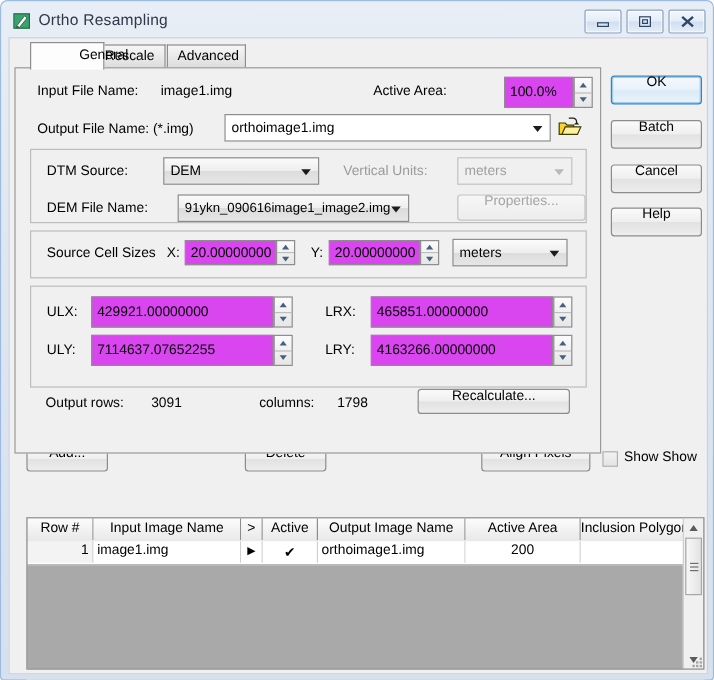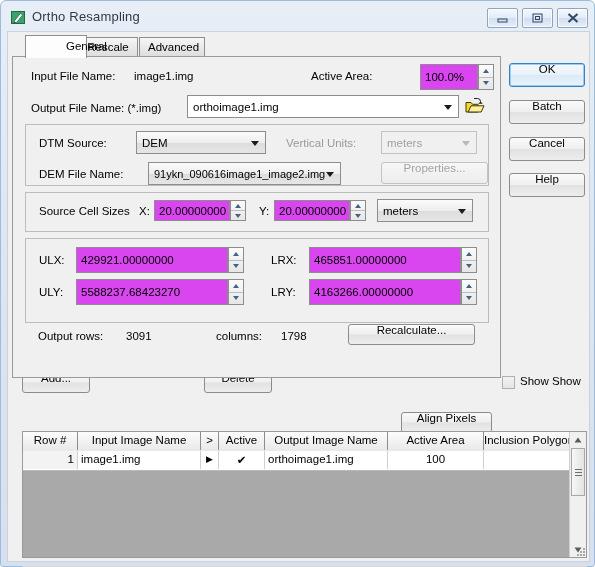--- a/index.html
+++ b/index.html
@@ -436,21 +436,21 @@
         <div class="spin" style="left:435px; top:8px; height:26px;">
           <div class="up">
               <i></i>
             </div>
           <div class="dn">
               <i></i>
             </div>
         </div>
 
         <div class="lbl" style="left:13px; top:47px;">ULY:</div>
-        <div class="tfield" style="left:50px; top:40px; width:152px; height:26px; line-height:21px;">5588237.68423270</div>
+        <div class="tfield" style="left:50px; top:40px; width:152px; height:26px; line-height:21px;">7114637.07652255</div>
         <div class="spin" style="left:202px; top:40px; height:26px;">
           <div class="up">
               <i></i>
             </div>
           <div class="dn">
               <i></i>
             </div>
         </div>
 
         <div class="lbl" style="left:245px; top:47px;">LRY:</div>
@@ -486,21 +486,21 @@
     <div class="btn" style="left:501px; top:141px; width:76px; height:24px;">
       <span>Help</span>
     </div>
 
     <div class="btn" style="left:14px; top:340px; width:68px; height:21px;">
       <span>Add...</span>
     </div>
     <div class="btn" style="left:196px; top:340px; width:68px; height:21px;">
       <span>Delete</span>
     </div>
-    <div class="btn" style="left:393px; top:340px; width:91px; height:21px;margin-top:40px;">
+    <div class="btn" style="left:393px; top:340px; width:91px; height:21px;">
       <span>Align Pixels</span>
     </div>
     <div class="cbox" style="left:494px; top:344px;"></div>
     <div class="lbl" style="left:512px; top:343px;">Show Show</div>
 
     <div class="grid">
       <div class="grid-head">
         <div class="hcell" style="left:0px;   width:55px;">Row #</div>
         <div class="hcell" style="left:55px;  width:123px;">Input Image Name</div>
         <div class="hcell" style="left:178px; width:18px;">&gt;</div>
@@ -509,21 +509,21 @@
         <div class="hcell" style="left:365px; width:96px;">Active Area</div>
         <div class="hcell" style="left:461px; width:87px;">Inclusion Polygon Nar</div>
       </div>
 
       <div class="row">
         <div class="rcell num" style="left:0px;   width:55px;">1</div>
         <div class="rcell" style="left:55px;  width:123px;">image1.img</div>
         <div class="rcell ctr" style="left:178px; width:18px; font-size:9px; padding-top:3px;">▶</div>
         <div class="rcell ctr" style="left:196px; width:46px;">✔</div>
         <div class="rcell" style="left:242px; width:123px;">orthoimage1.img</div>
-        <div class="rcell ctr" style="left:365px; width:96px;">100</div>
+        <div class="rcell ctr" style="left:365px; width:96px;">200</div>
         <div class="rcell" style="left:461px; width:87px;"></div>
       </div>
 
       <div class="vscroll">
         <div class="sb-arrow" style="top:0;">
           <svg width="8" height="6" viewBox="0 0 8 6">
               <path d="M4 0.5 L7.5 5.5 L0.5 5.5 Z" fill="#5b5b5b"></path>
             </svg>
         </div>
         <div class="sb-thumb" style="top:16px; height:48px;">

